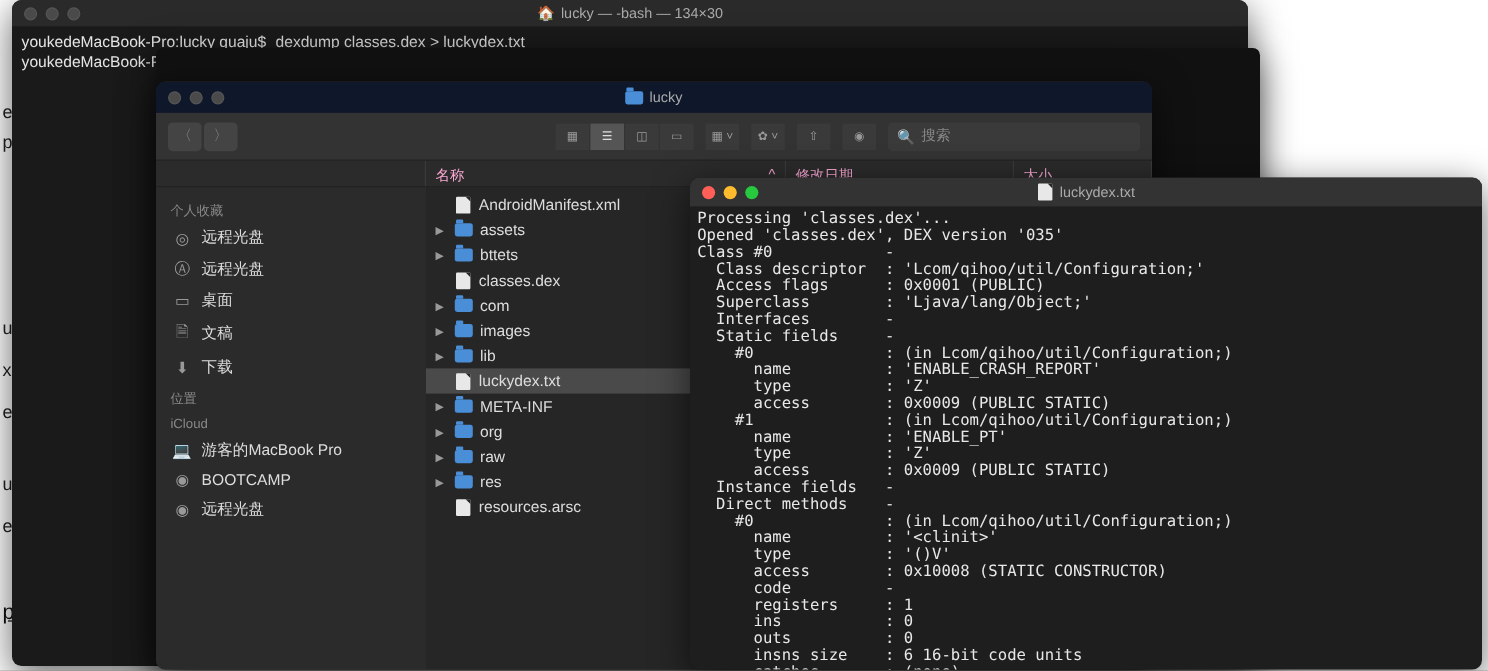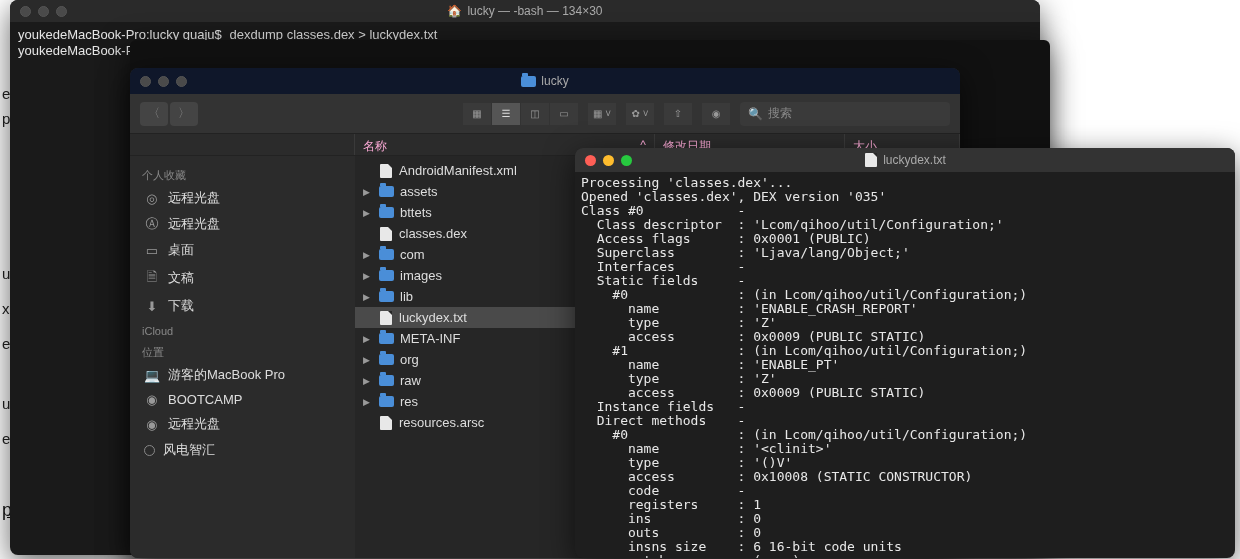--- a/index.html
+++ b/index.html
@@ -147,37 +147,33 @@
           <span>桌面</span>
         </div>
       <div class="sideitem">
           <span class="ic">🗎</span>
           <span>文稿</span>
         </div>
       <div class="sideitem">
           <span class="ic">⬇</span>
           <span>下载</span>
         </div>
+      <div class="sidehead">位置</div>
       <div class="sidehead">iCloud</div>
-      <div class="sidehead">位置</div>
       <div class="sideitem">
           <span class="ic">💻</span>
           <span>游客的MacBook Pro</span>
         </div>
       <div class="sideitem">
           <span class="ic">◉</span>
           <span>BOOTCAMP</span>
         </div>
       <div class="sideitem">
           <span class="ic">◉</span>
           <span>远程光盘</span>
-        </div>
-      <div class="sideitem">
-          <span class="tagdot"></span>
-          <span>风电智汇</span>
         </div>
     </div>
     <div class="filecol" id="file-list">
         <div class="filerow">
           <span class="disc"></span>
           <span class="fileicon"></span>
           <span>AndroidManifest.xml</span>
         </div>
         <div class="filerow">
           <span class="disc">▶</span>

